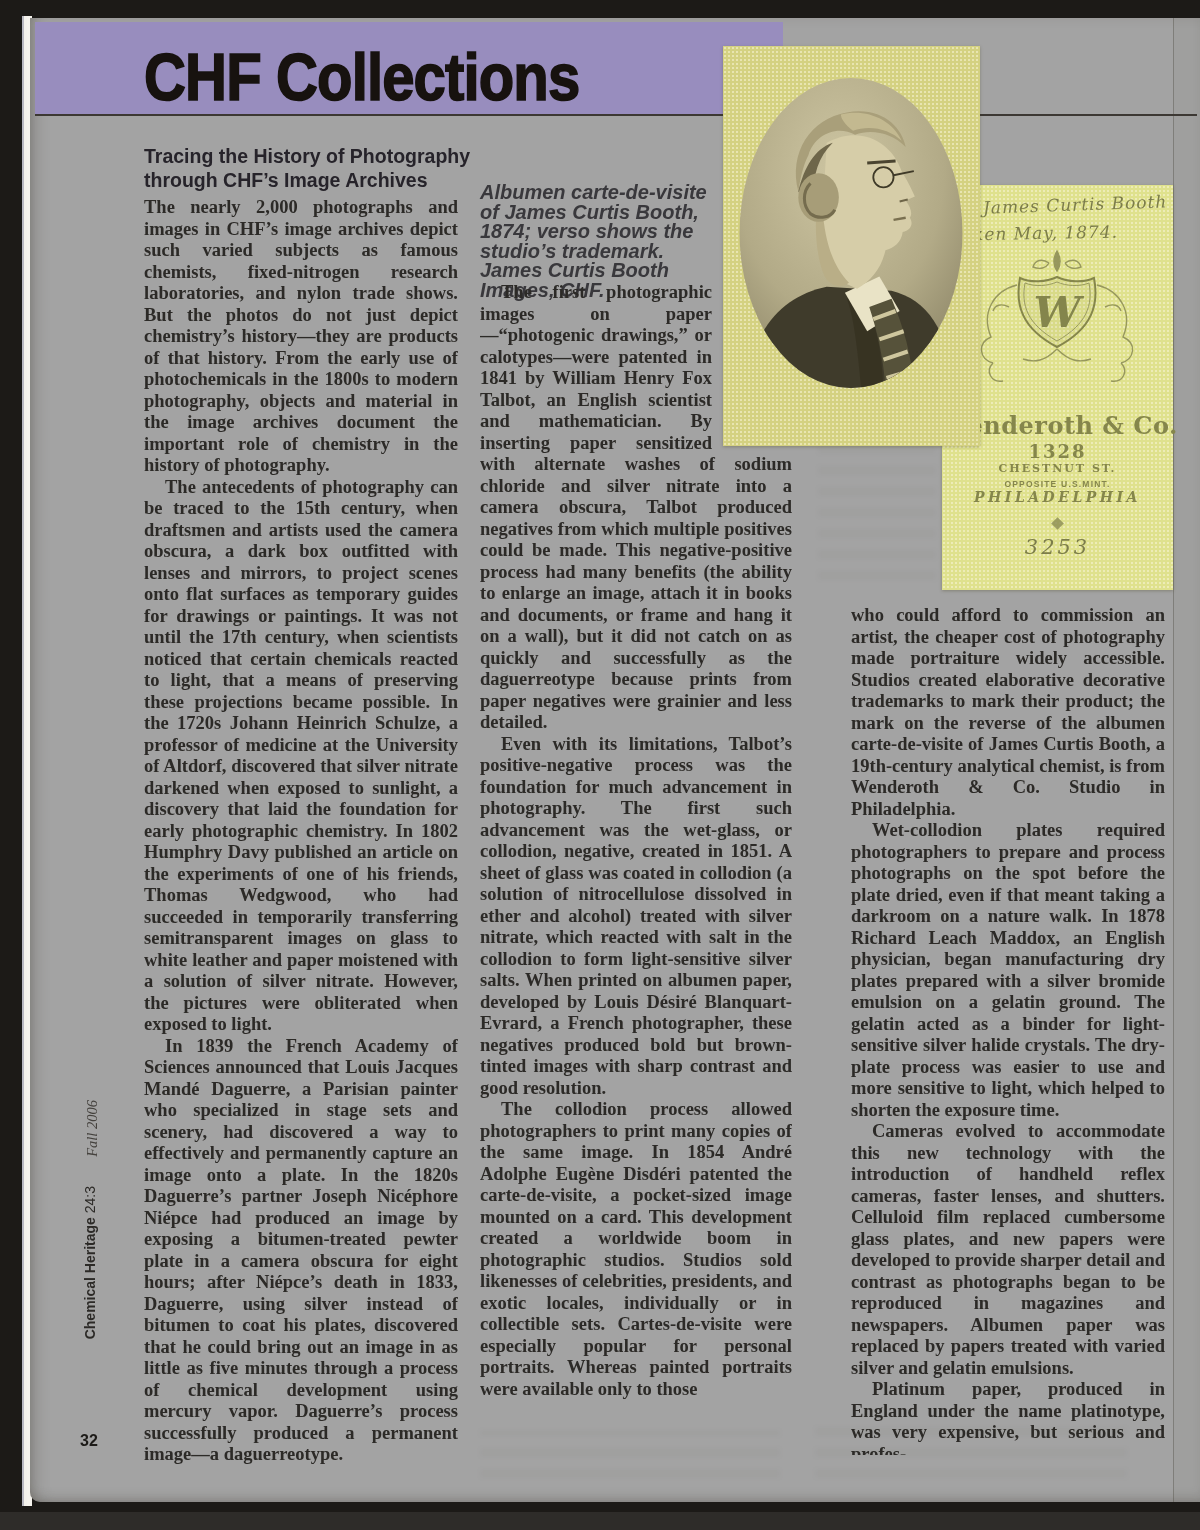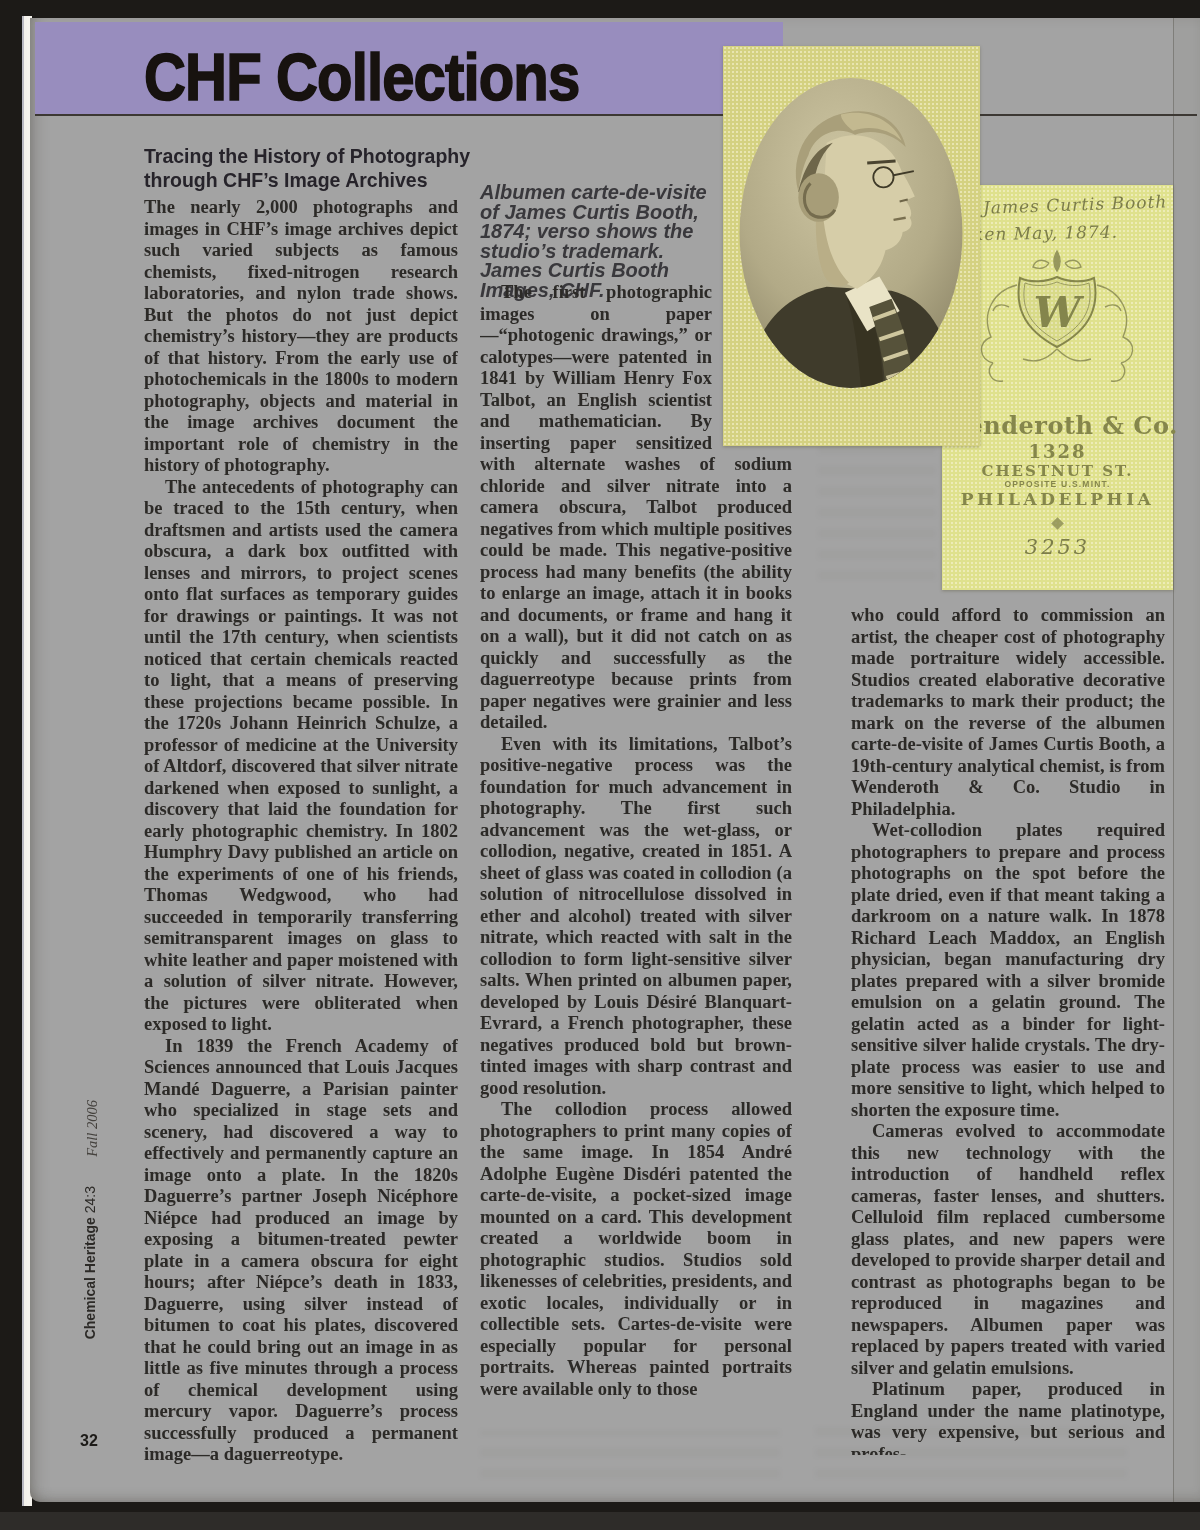--- a/index.html
+++ b/index.html
@@ -85,24 +85,24 @@
   }
   #verso-hw1{left:16px;top:10px;transform:rotate(-2deg);}
   #verso-hw2{left:12px;top:38px;transform:rotate(-1deg);}
   #crest-svg{position:absolute;left:15px;top:64px;}
   .versoline{
     position:absolute;left:0;width:231px;text-align:center;
     color:#85864b;font-family:"DejaVu Serif", serif;white-space:nowrap;
   }
   #studio-name{top:226px;font-size:24px;font-weight:bold;letter-spacing:.5px;}
   #studio-number{top:256px;font-size:18px;font-weight:bold;letter-spacing:2px;}
-  #studio-street{top:277px;font-size:15px;font-weight:bold;letter-spacing:2px;}
+  #studio-street{top:277px;font-size:11px;font-weight:bold;letter-spacing:2px;}
   #studio-note{top:294px;font-size:8.5px;font-weight:bold;letter-spacing:1.2px;
                font-family:"Liberation Sans", sans-serif;}
-  #studio-city{top:304px;font-size:17px;font-weight:bold;letter-spacing:3.5px;}
+  #studio-city{top:304px;font-size:14px;font-weight:bold;letter-spacing:3.5px;font-style:italic;}
   #crest-ornament{position:absolute;left:111px;top:334px;width:9px;height:9px;
     background:#8b8c52;transform:rotate(45deg);opacity:.8;}
   #studio-handnum{top:350px;font-size:21px;font-style:italic;color:#7c7d4a;letter-spacing:3px;}
   
   #page-fold{left:1143px;top:0;width:27px;height:1484px;
     background:rgba(120,115,105,.08);
     border-left:1px solid rgba(70,65,55,.35);}
   
   .vert{
     writing-mode:vertical-rl;transform:rotate(180deg);

